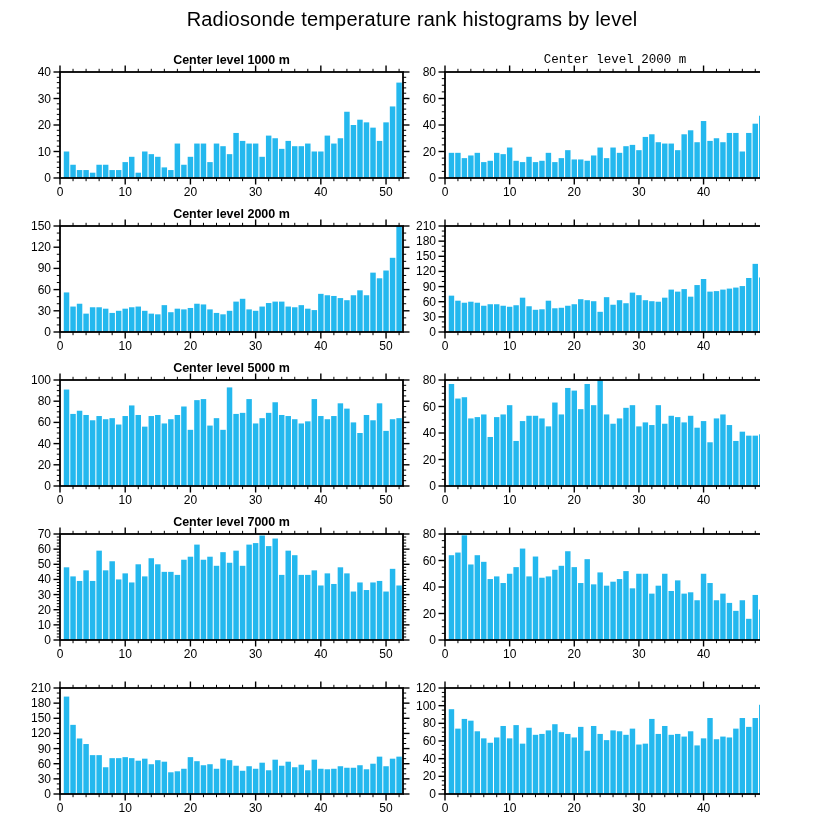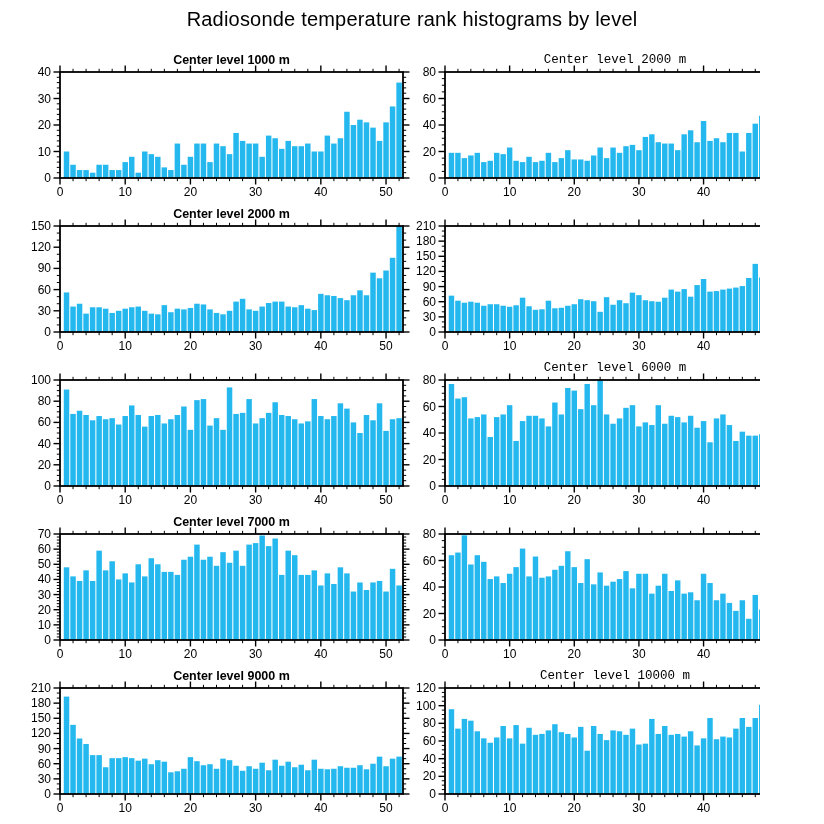--- a/index.html
+++ b/index.html
@@ -865,20 +865,21 @@
           <line x1="255.62737642585552" y1="126" x2="255.62737642585552" y2="132.5" stroke="#000000" stroke-width="1.4"></line>
           <line x1="255.62737642585552" y1="20" x2="255.62737642585552" y2="13.5" stroke="#000000" stroke-width="1.4"></line>
           <text x="255.62737642585552" y="144" text-anchor="middle">30</text>
           <line x1="320.83650190114065" y1="126" x2="320.83650190114065" y2="132.5" stroke="#000000" stroke-width="1.4"></line>
           <line x1="320.83650190114065" y1="20" x2="320.83650190114065" y2="13.5" stroke="#000000" stroke-width="1.4"></line>
           <text x="320.83650190114065" y="144" text-anchor="middle">40</text>
           <line x1="386.04562737642584" y1="126" x2="386.04562737642584" y2="132.5" stroke="#000000" stroke-width="1.4"></line>
           <line x1="386.04562737642584" y1="20" x2="386.04562737642584" y2="13.5" stroke="#000000" stroke-width="1.4"></line>
           <text x="386.04562737642584" y="144" text-anchor="middle">50</text>
         </svg>
+      <div class="subplot-title">Center level 5000 m</div>
     </div>
     <div class="subplot col-right row-2">
       <svg class="plot" viewBox="0 0 412 154">
           <rect x="36.75" y="23.98" width="5.43" height="102.02" fill="#24b8ee"></rect>
           <rect x="43.21" y="38.55" width="5.43" height="87.45" fill="#24b8ee"></rect>
           <rect x="49.68" y="37.23" width="5.43" height="88.77" fill="#24b8ee"></rect>
           <rect x="56.14" y="58.42" width="5.43" height="67.58" fill="#24b8ee"></rect>
           <rect x="62.60" y="57.10" width="5.43" height="68.90" fill="#24b8ee"></rect>
           <rect x="69.07" y="54.45" width="5.43" height="71.55" fill="#24b8ee"></rect>
           <rect x="75.53" y="76.97" width="5.43" height="49.02" fill="#24b8ee"></rect>
@@ -1021,21 +1022,20 @@
           <line x1="226.91634980988593" y1="126" x2="226.91634980988593" y2="132.5" stroke="#000000" stroke-width="1.4"></line>
           <line x1="226.91634980988593" y1="20" x2="226.91634980988593" y2="13.5" stroke="#000000" stroke-width="1.4"></line>
           <text x="226.91634980988593" y="144" text-anchor="middle">30</text>
           <line x1="291.5551330798479" y1="126" x2="291.5551330798479" y2="132.5" stroke="#000000" stroke-width="1.4"></line>
           <line x1="291.5551330798479" y1="20" x2="291.5551330798479" y2="13.5" stroke="#000000" stroke-width="1.4"></line>
           <text x="291.5551330798479" y="144" text-anchor="middle">40</text>
           <line x1="356.19391634980985" y1="126" x2="356.19391634980985" y2="132.5" stroke="#000000" stroke-width="1.4"></line>
           <line x1="356.19391634980985" y1="20" x2="356.19391634980985" y2="13.5" stroke="#000000" stroke-width="1.4"></line>
           <text x="356.19391634980985" y="144" text-anchor="middle">50</text>
         </svg>
-      <div class="subplot-title">Center level 6000 m</div>
     </div>
 
     <div class="subplot col-left row-3">
       <svg class="plot" viewBox="0 0 412 154">
           <rect x="63.78" y="53.31" width="5.48" height="72.69" fill="#24b8ee"></rect>
           <rect x="70.30" y="62.40" width="5.48" height="63.60" fill="#24b8ee"></rect>
           <rect x="76.82" y="66.94" width="5.48" height="59.06" fill="#24b8ee"></rect>
           <rect x="83.34" y="56.34" width="5.48" height="69.66" fill="#24b8ee"></rect>
           <rect x="89.87" y="66.94" width="5.48" height="59.06" fill="#24b8ee"></rect>
           <rect x="96.39" y="36.66" width="5.48" height="89.34" fill="#24b8ee"></rect>
@@ -1547,21 +1547,20 @@
           <line x1="255.62737642585552" y1="126" x2="255.62737642585552" y2="132.5" stroke="#000000" stroke-width="1.4"></line>
           <line x1="255.62737642585552" y1="20" x2="255.62737642585552" y2="13.5" stroke="#000000" stroke-width="1.4"></line>
           <text x="255.62737642585552" y="144" text-anchor="middle">30</text>
           <line x1="320.83650190114065" y1="126" x2="320.83650190114065" y2="132.5" stroke="#000000" stroke-width="1.4"></line>
           <line x1="320.83650190114065" y1="20" x2="320.83650190114065" y2="13.5" stroke="#000000" stroke-width="1.4"></line>
           <text x="320.83650190114065" y="144" text-anchor="middle">40</text>
           <line x1="386.04562737642584" y1="126" x2="386.04562737642584" y2="132.5" stroke="#000000" stroke-width="1.4"></line>
           <line x1="386.04562737642584" y1="20" x2="386.04562737642584" y2="13.5" stroke="#000000" stroke-width="1.4"></line>
           <text x="386.04562737642584" y="144" text-anchor="middle">50</text>
         </svg>
-      <div class="subplot-title">Center level 9000 m</div>
     </div>
     <div class="subplot col-right row-4">
       <svg class="plot" viewBox="0 0 412 154">
           <rect x="36.75" y="41.20" width="5.43" height="84.80" fill="#24b8ee"></rect>
           <rect x="43.21" y="60.63" width="5.43" height="65.37" fill="#24b8ee"></rect>
           <rect x="49.68" y="50.92" width="5.43" height="75.08" fill="#24b8ee"></rect>
           <rect x="56.14" y="52.68" width="5.43" height="73.32" fill="#24b8ee"></rect>
           <rect x="62.60" y="63.28" width="5.43" height="62.72" fill="#24b8ee"></rect>
           <rect x="69.07" y="70.35" width="5.43" height="55.65" fill="#24b8ee"></rect>
           <rect x="75.53" y="74.77" width="5.43" height="51.23" fill="#24b8ee"></rect>
@@ -1722,16 +1721,15 @@
           <line x1="226.91634980988593" y1="126" x2="226.91634980988593" y2="132.5" stroke="#000000" stroke-width="1.4"></line>
           <line x1="226.91634980988593" y1="20" x2="226.91634980988593" y2="13.5" stroke="#000000" stroke-width="1.4"></line>
           <text x="226.91634980988593" y="144" text-anchor="middle">30</text>
           <line x1="291.5551330798479" y1="126" x2="291.5551330798479" y2="132.5" stroke="#000000" stroke-width="1.4"></line>
           <line x1="291.5551330798479" y1="20" x2="291.5551330798479" y2="13.5" stroke="#000000" stroke-width="1.4"></line>
           <text x="291.5551330798479" y="144" text-anchor="middle">40</text>
           <line x1="356.19391634980985" y1="126" x2="356.19391634980985" y2="132.5" stroke="#000000" stroke-width="1.4"></line>
           <line x1="356.19391634980985" y1="20" x2="356.19391634980985" y2="13.5" stroke="#000000" stroke-width="1.4"></line>
           <text x="356.19391634980985" y="144" text-anchor="middle">50</text>
         </svg>
-      <div class="subplot-title">Center level 10000 m</div>
     </div>
   </div>
 </div>
 
 </body></html>

